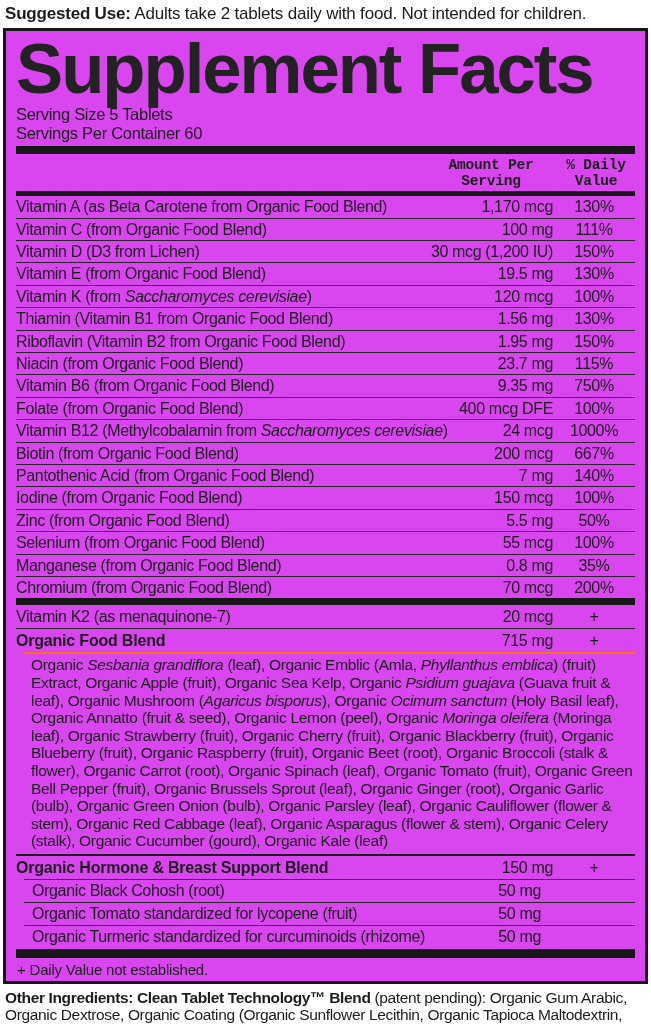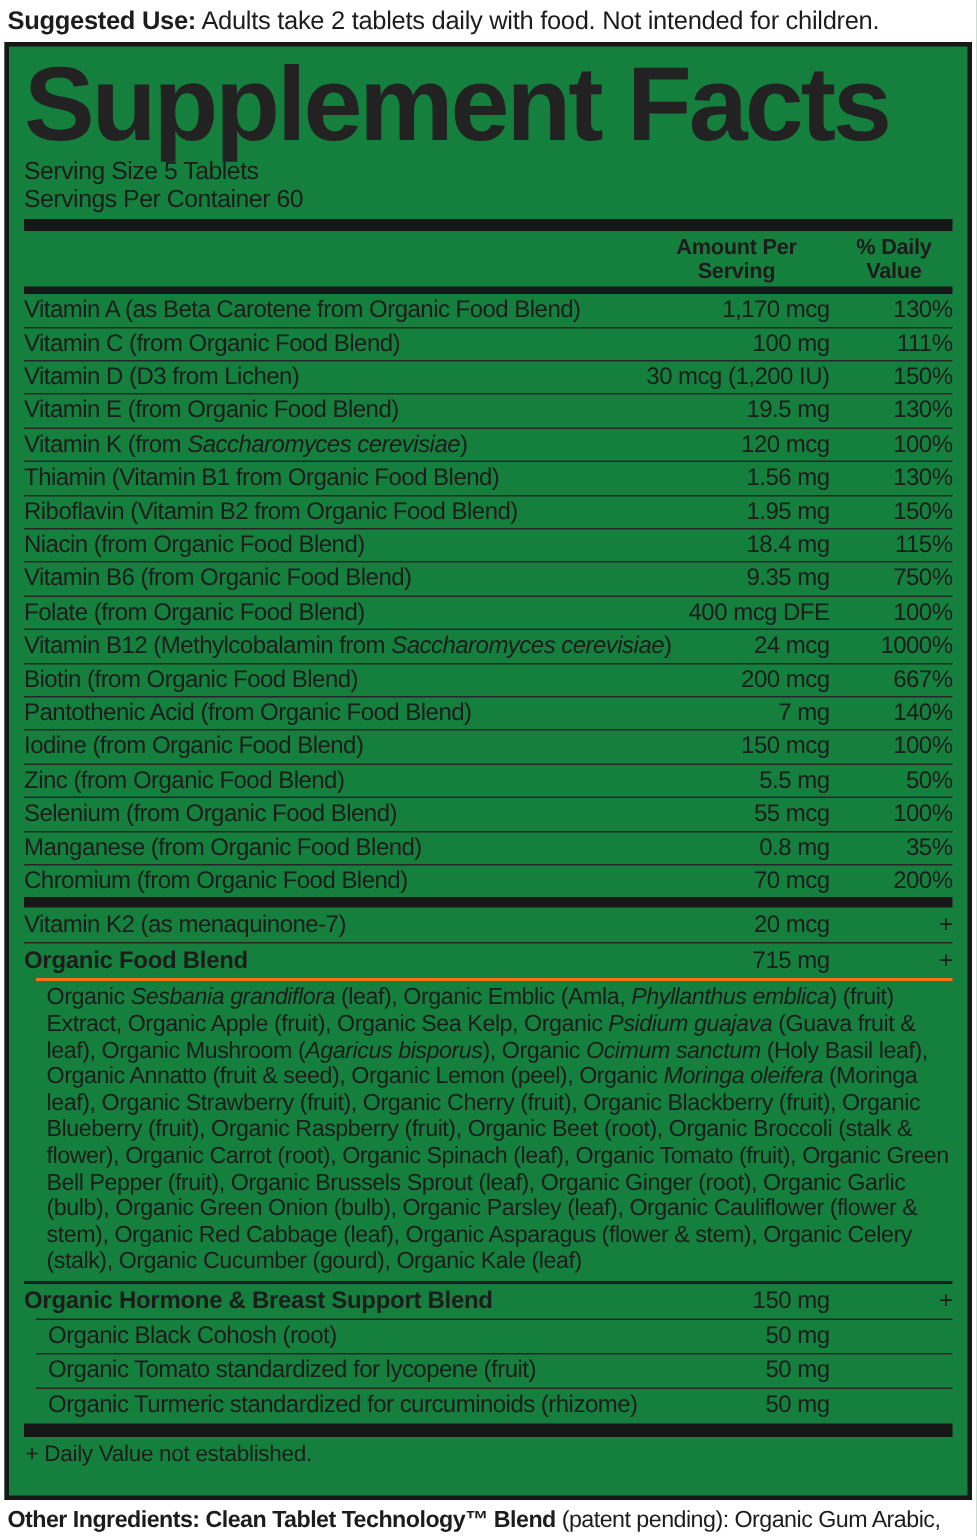--- a/index.html
+++ b/index.html
@@ -4,62 +4,62 @@
 <style>
   * { margin:0; padding:0; box-sizing:border-box; }
   html,body { width:651px; height:1024px; overflow:hidden; background:#fff;
     font-family:"Liberation Sans","DejaVu Sans",sans-serif; color:#1c1c1c; }
   i { font-style:italic; }
 
   .suggested-use { font-size:17px; line-height:20px; padding:4px 4px 4px 5px;
     letter-spacing:-0.2px; }
   .suggested-use b { font-weight:bold; }
 
-  .panel { margin:0 3px; border:3px solid #171717; background:#15803d;
-    padding:0 10px 16px 10px; }
+  .panel { margin:0 3px; border:3px solid #171717; background:#d946ef;
+    padding:0 10px 0 10px; }
 
   .sf-title { font-size:70px; font-weight:bold; letter-spacing:-2px;
     line-height:0.93; padding-top:6px; white-space:nowrap; transform:scaleX(1.01);
     transform-origin:left; color:#222; }
 
   .serving { font-size:16.5px; line-height:18.5px; letter-spacing:-0.3px; }
   .serving-block { padding:3px 0 4px 0; }
 
   .bar { background:#171717; width:100%; }
   .bar-8 { height:8px; }
   .bar-5 { height:5px; }
   .bar-7 { height:7px; }
   .bar-9 { height:9px; }
 
-  .thead { display:flex; align-items:flex-end; padding:3px 0 2px 0; }
+  .thead { display:flex; align-items:flex-end; padding:3px 0 2px 0;font-family:Liberation Mono, monospace; }
   .th-spacer { flex:1; }
   .th { font-weight:bold; font-size:14.5px; line-height:16px; text-align:center;
     white-space:pre-line; letter-spacing:-0.2px; }
   .th-amount { width:112px; margin-right:10px; }
   .th-dv { width:78px; }
 
   .row { display:flex; align-items:baseline; line-height:21.4px; font-size:16px;
     letter-spacing:-0.35px; }
   .rows .row + .row { border-top:1px solid #262626; }
   .row .name { flex:0 1 auto; white-space:nowrap; }
   .row .amount { margin-left:auto; white-space:nowrap; }
-  .row .dv { width:82px; flex:0 0 82px; text-align:right; white-space:nowrap; }
+  .row .dv { width:82px; flex:0 0 82px; text-align:center; white-space:nowrap; }
   .row.bold-name .name { font-weight:bold; letter-spacing:-0.2px; }
   .sec .row { line-height:23px; }
   .sec .row + .row,
   .sec .row.line-top { border-top:1px solid #262626; }
   .row.line-top-2 { border-top:2px solid #1d1d1d !important; }
 
   .blend-paragraph { margin-left:8px; border-top:2px solid #f97316;
     padding:2px 0 4px 7px; font-size:15.5px; line-height:17.6px;
     letter-spacing:-0.3px; }
 
   .sub-rows { margin-left:8px; }
   .sub-rows .row { border-top:1px solid #262626; padding-left:8px;
-    line-height:22.2px; }
+    line-height:22.2px;gap:12px; }
 
   .footnote { font-size:15px; line-height:19px; padding:2px 0 2px 1px;
     letter-spacing:-0.2px; }
 
   .other-ingredients { font-size:15.5px; line-height:17px; padding:5px 4px 0 5px;
     letter-spacing:-0.35px; }
   .other-ingredients b { font-weight:bold; }
 </style>
 </head>
 <body>
@@ -120,21 +120,21 @@
     <span class="amount">1.56 mg</span>
     <span class="dv">130%</span>
   </div>
       <div class="row">
     <span class="name">Riboflavin (Vitamin B2 from Organic Food Blend)</span>
     <span class="amount">1.95 mg</span>
     <span class="dv">150%</span>
   </div>
       <div class="row">
     <span class="name">Niacin (from Organic Food Blend)</span>
-    <span class="amount">18.4 mg</span>
+    <span class="amount">23.7 mg</span>
     <span class="dv">115%</span>
   </div>
       <div class="row">
     <span class="name">Vitamin B6 (from Organic Food Blend)</span>
     <span class="amount">9.35 mg</span>
     <span class="dv">750%</span>
   </div>
       <div class="row">
     <span class="name">Folate (from Organic Food Blend)</span>
     <span class="amount">400 mcg DFE</span>

